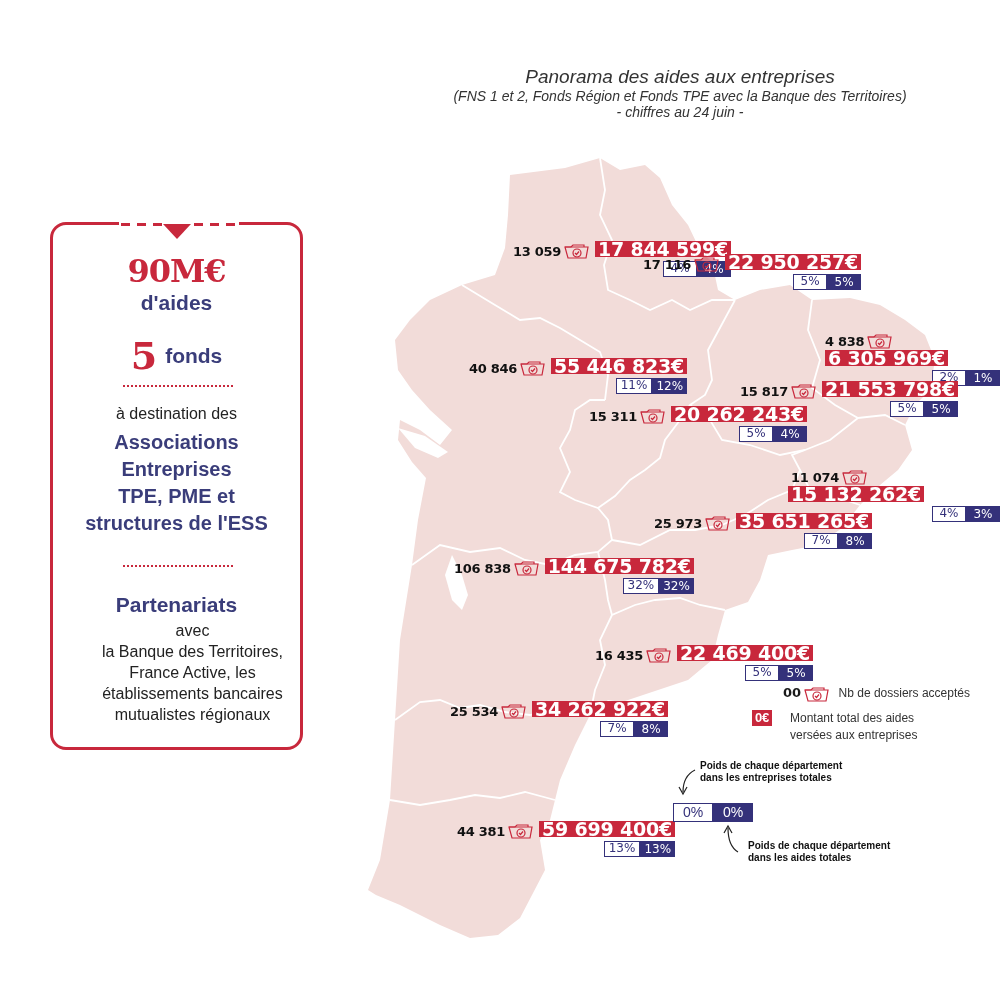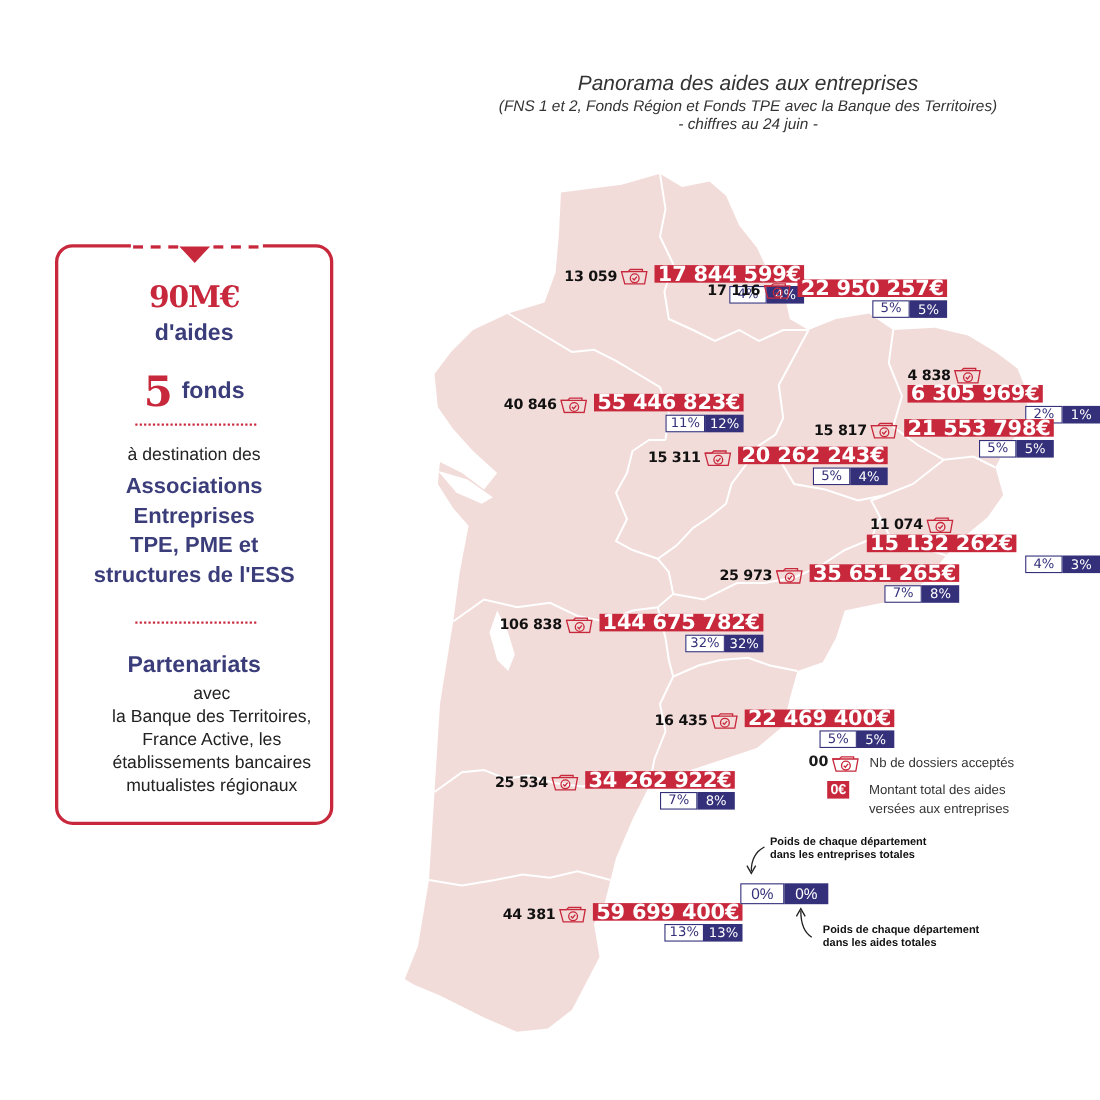--- a/index.html
+++ b/index.html
@@ -11,21 +11,21 @@
   .title-sub { font-size: 14px; line-height: 16px; }
 
   
   .info-card { position: absolute; left: 50px; top: 222px; width: 253px; height: 528px;
     border: 3px solid #c8283c; border-radius: 16px; background: #fff; text-align: center; }
   .card-notch { position: absolute; left: 66px; top: -6px; width: 120px; height: 12px; background: #fff; }
   .card-dash { position: absolute; top: 4px; height: 3px; width: 9px; background: #c8283c; }
   .card-tri { position: absolute; left: 110px; top: -1px; width: 0; height: 0;
     border-left: 14px solid transparent; border-right: 14px solid transparent; border-top: 15px solid #c8283c; }
   .big-red { font-family: "DejaVu Serif", serif; font-weight: bold; color: #c8283c; }
-  .amount { position: absolute; left: 0; right: 0; top: 26px; font-size: 27px; line-height: 40px; letter-spacing: -1px; }
+  .amount { position: absolute; left: 0; right: 0; top: 26px; font-size: 32px; line-height: 40px; letter-spacing: -1px; }
   .aides { position: absolute; left: 0; right: 0; top: 66px; font-size: 21px; font-weight: bold; color: #3a3d7a; }
   .fonds-row { position: absolute; left: 0; right: 0; top: 108px; }
   .fonds-num { font-size: 38px; vertical-align: middle; }
   .fonds-lbl { font-size: 21px; font-weight: bold; color: #3a3d7a; vertical-align: middle; margin-left: 8px; }
   .dotted { position: absolute; left: 70px; width: 110px; height: 0; border-top: 2px dotted #c8283c; }
   .dest { position: absolute; left: 0; right: 0; top: 180px; font-size: 16px; color: #222; }
   .targets { position: absolute; left: 0; right: 0; top: 204px; font-size: 20px; line-height: 27px; font-weight: bold; color: #3a3d7a; }
   .partners-title { position: absolute; left: 0; right: 0; top: 368px; font-size: 21px; font-weight: bold; color: #3a3d7a; }
   .partners-text { position: absolute; left: 0; right: 0; top: 395px; font-size: 16px; line-height: 21px; color: #222; padding-left: 32px; }
 
@@ -163,21 +163,21 @@
       </svg>
     </div>
   <div class="dept-amount">6 305 969€</div>
   <div class="dept-pct">
       <span class="pct-e">2%</span>
       <span class="pct-a">1%</span>
     </div>
 </div>
 
 <div class="dept" style="left:455px; top:357px;">
-  <div class="dept-count" style="margin-left:3px">
+  <div class="dept-count" style="margin-left:14px">
       <span>40 846</span>
       <svg class="folder" viewBox="0 0 26 19">
         <path d="M1 7 L7 7 L9 5 L20 5 L20 7" fill="none" stroke="#c8283c" stroke-width="1.2"></path>
         <path d="M1 7 L24 7 L22 18 L4 18 Z" fill="none" stroke="#c8283c" stroke-width="1.2"></path>
         <circle cx="13" cy="13" r="4" fill="none" stroke="#c8283c" stroke-width="1.2"></circle>
         <path d="M11 13 L12.5 14.5 L15 11.5" fill="none" stroke="#c8283c" stroke-width="1.2"></path>
       </svg>
     </div>
   <div class="dept-amount">55 446 823€</div>
   <div class="dept-pct">
@@ -316,21 +316,21 @@
       </svg>
     </div>
   <div class="dept-amount">59 699 400€</div>
   <div class="dept-pct">
       <span class="pct-e">13%</span>
       <span class="pct-a">13%</span>
     </div>
 </div>
 
 <div class="legend" style="left:735px; top:683px;">
-  <span style="font-family:'DejaVu Sans',sans-serif; font-weight:bold; font-size:13px; vertical-align:middle;">00</span><svg class="folder" style="vertical-align:middle" viewBox="0 0 26 19">
+  <span style="font-family:'DejaVu Sans',sans-serif; font-weight:bold; font-size:13px; vertical-align:middle;margin-left:48px;">00</span><svg class="folder" style="vertical-align:middle" viewBox="0 0 26 19">
       <path d="M1 7 L7 7 L9 5 L20 5 L20 7" fill="none" stroke="#c8283c" stroke-width="1.2"></path>
       <path d="M1 7 L24 7 L22 18 L4 18 Z" fill="none" stroke="#c8283c" stroke-width="1.2"></path>
       <circle cx="13" cy="13" r="4" fill="none" stroke="#c8283c" stroke-width="1.2"></circle>
       <path d="M11 13 L12.5 14.5 L15 11.5" fill="none" stroke="#c8283c" stroke-width="1.2"></path>
     </svg>
   <span class="leg-txt" style="vertical-align:middle; margin-left:4px;">Nb de dossiers acceptés</span>
 </div>
 
 <div class="legend" style="left:752px; top:710px;">
   <span class="dept-amount" style="position:absolute; left:0; top:0; font-size:13px;">0€</span>

